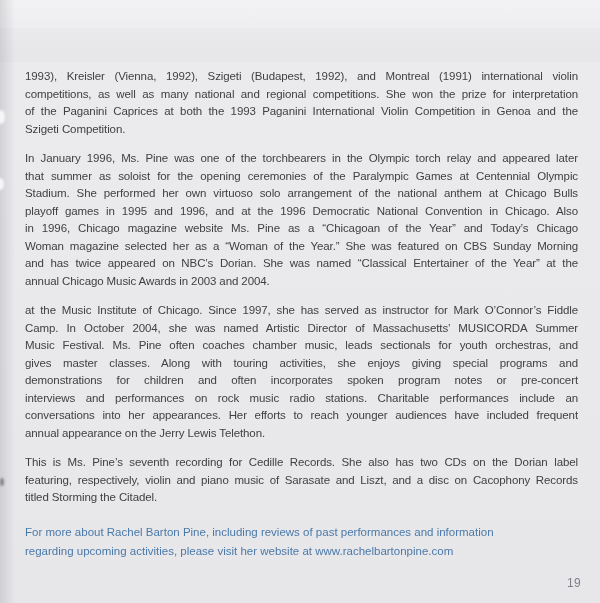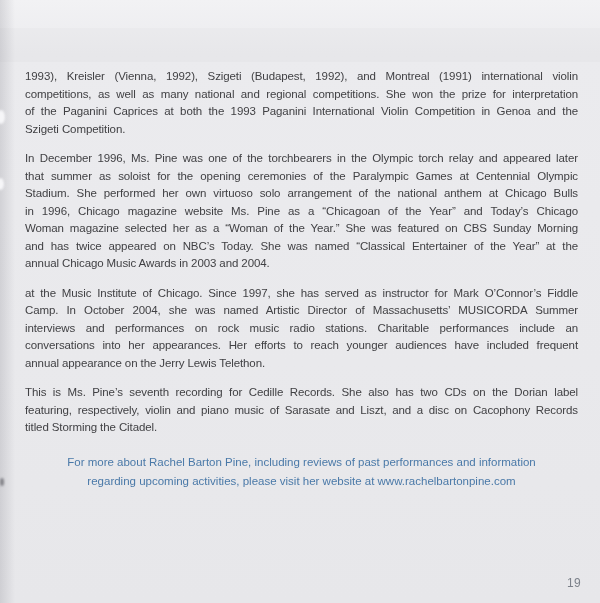--- a/index.html
+++ b/index.html
@@ -42,21 +42,21 @@
   }
   .line.last { text-align-last: left; }
   .it { }
   .footer {
     margin-top: 16px;
     color: var(--footer-text, #4a79a8);
     font-size: 11.5px;
     line-height: 19px;
     letter-spacing: 0;
   }
-  .footer .fline { text-align: center; }
+  .footer .fline { }
   .page-number {
     position: absolute;
     right: 19px; top: 576px;
     font-size: 12px;
     color: var(--page-number-text, #7c818a);
     letter-spacing: 0.3px;
   }
 </style>
 </head>
 <body>
@@ -70,31 +70,35 @@
 
   <div class="content">
     <div id="paragraphs">
         <div class="para">
           <div class="line"><span>1993), Kreisler (Vienna, 1992), Szigeti (Budapest, 1992), and Montreal (1991) international violin</span></div>
           <div class="line"><span>competitions, as well as many national and regional competitions. She won the prize for interpretation</span></div>
           <div class="line"><span>of the Paganini Caprices at both the 1993 Paganini International Violin Competition in Genoa and the</span></div>
           <div class="line last"><span>Szigeti Competition.</span></div>
         </div>
         <div class="para">
-          <div class="line"><span>In December 1996, Ms. Pine was one of the torchbearers in the Olympic torch relay and appeared later</span></div>
+          <div class="line"><span>In January 1996, Ms. Pine was one of the torchbearers in the Olympic torch relay and appeared later</span></div>
           <div class="line"><span>that summer as soloist for the opening ceremonies of the Paralympic Games at Centennial Olympic</span></div>
           <div class="line"><span>Stadium. She performed her own virtuoso solo arrangement of the national anthem at Chicago Bulls</span></div>
+          <div class="line"><span>playoff games in 1995 and 1996, and at the 1996 Democratic National Convention in Chicago. Also</span></div>
           <div class="line"><span>in 1996, </span><span class="it">Chicago</span><span> magazine website Ms. Pine as a “Chicagoan of the Year” and </span><span class="it">Today’s Chicago</span></div>
           <div class="line"><span class="it">Woman</span><span> magazine selected her as a “Woman of the Year.” She was featured on </span><span class="it">CBS Sunday Morning</span></div>
-          <div class="line"><span>and has twice appeared on NBC’s </span><span class="it">Today</span><span>. She was named “Classical Entertainer of the Year” at the</span></div>
+          <div class="line"><span>and has twice appeared on NBC’s </span><span class="it">Dorian</span><span>. She was named “Classical Entertainer of the Year” at the</span></div>
           <div class="line last"><span>annual Chicago Music Awards in 2003 and 2004.</span></div>
         </div>
         <div class="para">
           <div class="line"><span>at the Music Institute of Chicago. Since 1997, she has served as instructor for Mark O’Connor’s Fiddle</span></div>
           <div class="line"><span>Camp. In October 2004, she was named Artistic Director of Massachusetts’ MUSICORDA Summer</span></div>
+          <div class="line"><span>Music Festival. Ms. Pine often coaches chamber music, leads sectionals for youth orchestras, and</span></div>
+          <div class="line"><span>gives master classes. Along with touring activities, she enjoys giving special programs and</span></div>
+          <div class="line"><span>demonstrations for children and often incorporates spoken program notes or pre-concert</span></div>
           <div class="line"><span>interviews and performances on rock music radio stations. Charitable performances include an</span></div>
           <div class="line"><span>conversations into her appearances. Her efforts to reach younger audiences have included frequent</span></div>
           <div class="line last"><span>annual appearance on the Jerry Lewis Telethon.</span></div>
         </div>
         <div class="para">
           <div class="line"><span>This is Ms. Pine’s seventh recording for Cedille Records. She also has two CDs on the Dorian label</span></div>
           <div class="line"><span>featuring, respectively, violin and piano music of Sarasate and Liszt, and a disc on Cacophony Records</span></div>
           <div class="line last"><span>titled </span><span class="it">Storming the Citadel</span><span>.</span></div>
         </div>
       </div>

